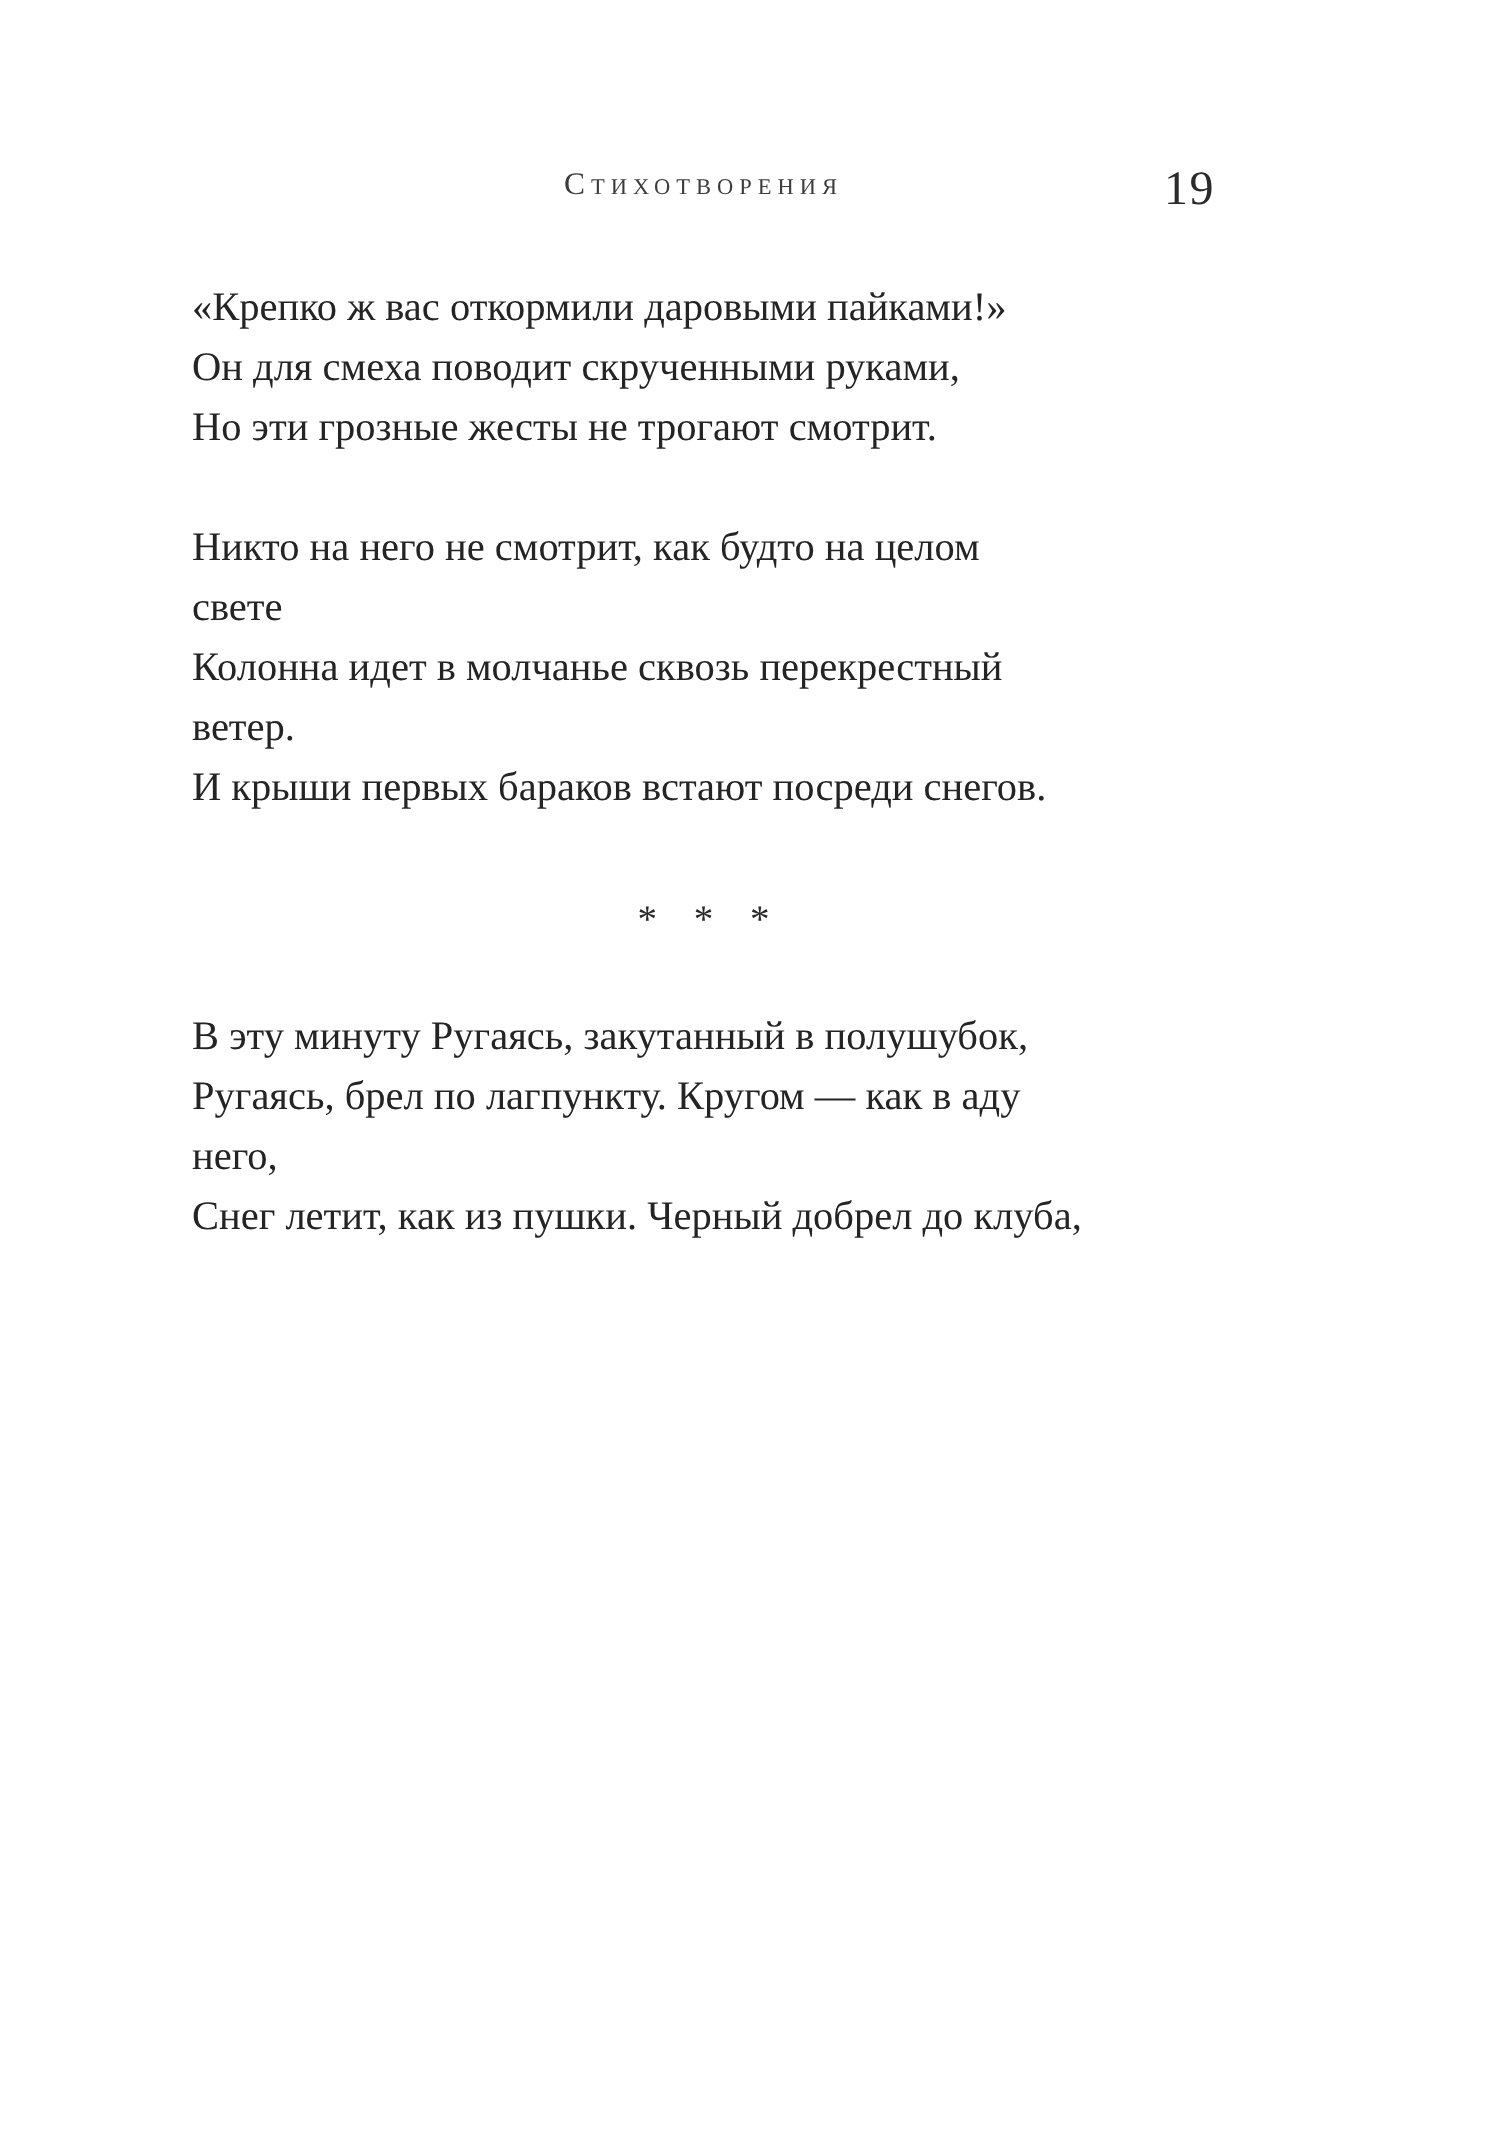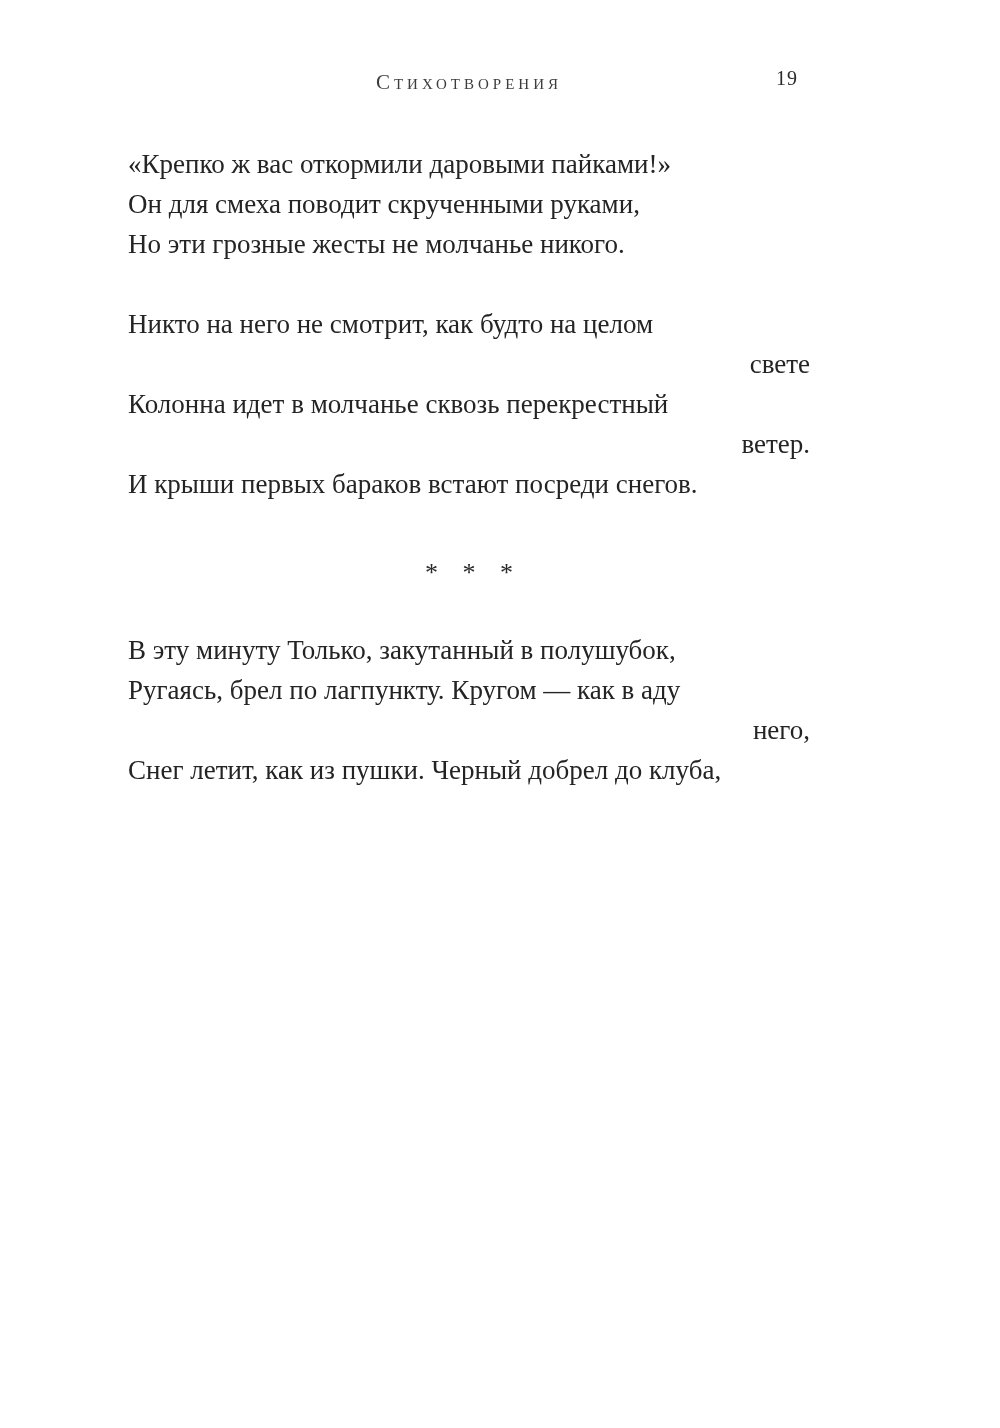--- a/index.html
+++ b/index.html
@@ -9,52 +9,52 @@
     background: #ffffff;
   }
   body {
     font-family: "Liberation Serif", "DejaVu Serif", serif;
     color: #242424;
   }
   .page {
     position: relative;
     width: 1000px;
     height: 1428px;
-    padding: 70px 190px 0 128px;
+    padding: 110px 190px 0 128px;
     background: #ffffff;
   }
   .page-header {
     position: relative;
     height: 28px;
     margin-bottom: 46px;
   }
   .running-title {
     text-align: center;
     font-variant: small-caps;
     font-size: 21px;
     letter-spacing: 4px;
     color: #3c3c3c;
   }
   .page-number {
     position: absolute;
-    right: 12px;
+    right: 0;
     top: -3px;
-    font-size: 20px;
+    font-size: 32px;
     letter-spacing: 1px;
     color: #2a2a2a;
   }
   .poem { width: 100%; }
   .stanza { margin-bottom: 40px; }
   .line {
     font-size: 27px;
     line-height: 40px;
     white-space: nowrap;
     text-align: left;
   }
-  .line.right { text-align: right; }
+  .line.right { text-align: left; }
   .separator {
     text-align: center;
     font-size: 26px;
     line-height: 30px;
     word-spacing: 18px;
     margin: 54px 0 42px 0;
     color: #2a2a2a;
   }
 </style>
 </head>
@@ -65,35 +65,35 @@
   <header class="page-header">
     <div class="running-title">Стихотворения</div>
     <div class="page-number">19</div>
   </header>
 
   <main class="poem">
 
     <div class="stanza">
       <div class="line">«Крепко ж вас откормили даровыми пайками!»</div>
       <div class="line">Он для смеха поводит скрученными руками,</div>
-      <div class="line">Но эти грозные жесты не молчанье никого.</div>
+      <div class="line">Но эти грозные жесты не трогают смотрит.</div>
     </div>
 
     <div class="stanza">
       <div class="line">Никто на него не смотрит, как будто на целом</div>
       <div class="line right">свете</div>
       <div class="line">Колонна идет в молчанье сквозь перекрестный</div>
       <div class="line right">ветер.</div>
       <div class="line">И крыши первых бараков встают посреди снегов.</div>
     </div>
 
     <div class="separator">* * *</div>
 
     <div class="stanza">
-      <div class="line">В эту минуту Только, закутанный в полушубок,</div>
+      <div class="line">В эту минуту Ругаясь, закутанный в полушубок,</div>
       <div class="line">Ругаясь, брел по лагпункту. Кругом — как в аду</div>
       <div class="line right">него,</div>
       <div class="line">Снег летит, как из пушки. Черный добрел до клуба,</div>
     </div>
 
 
   </main>
 
 </div>
 

